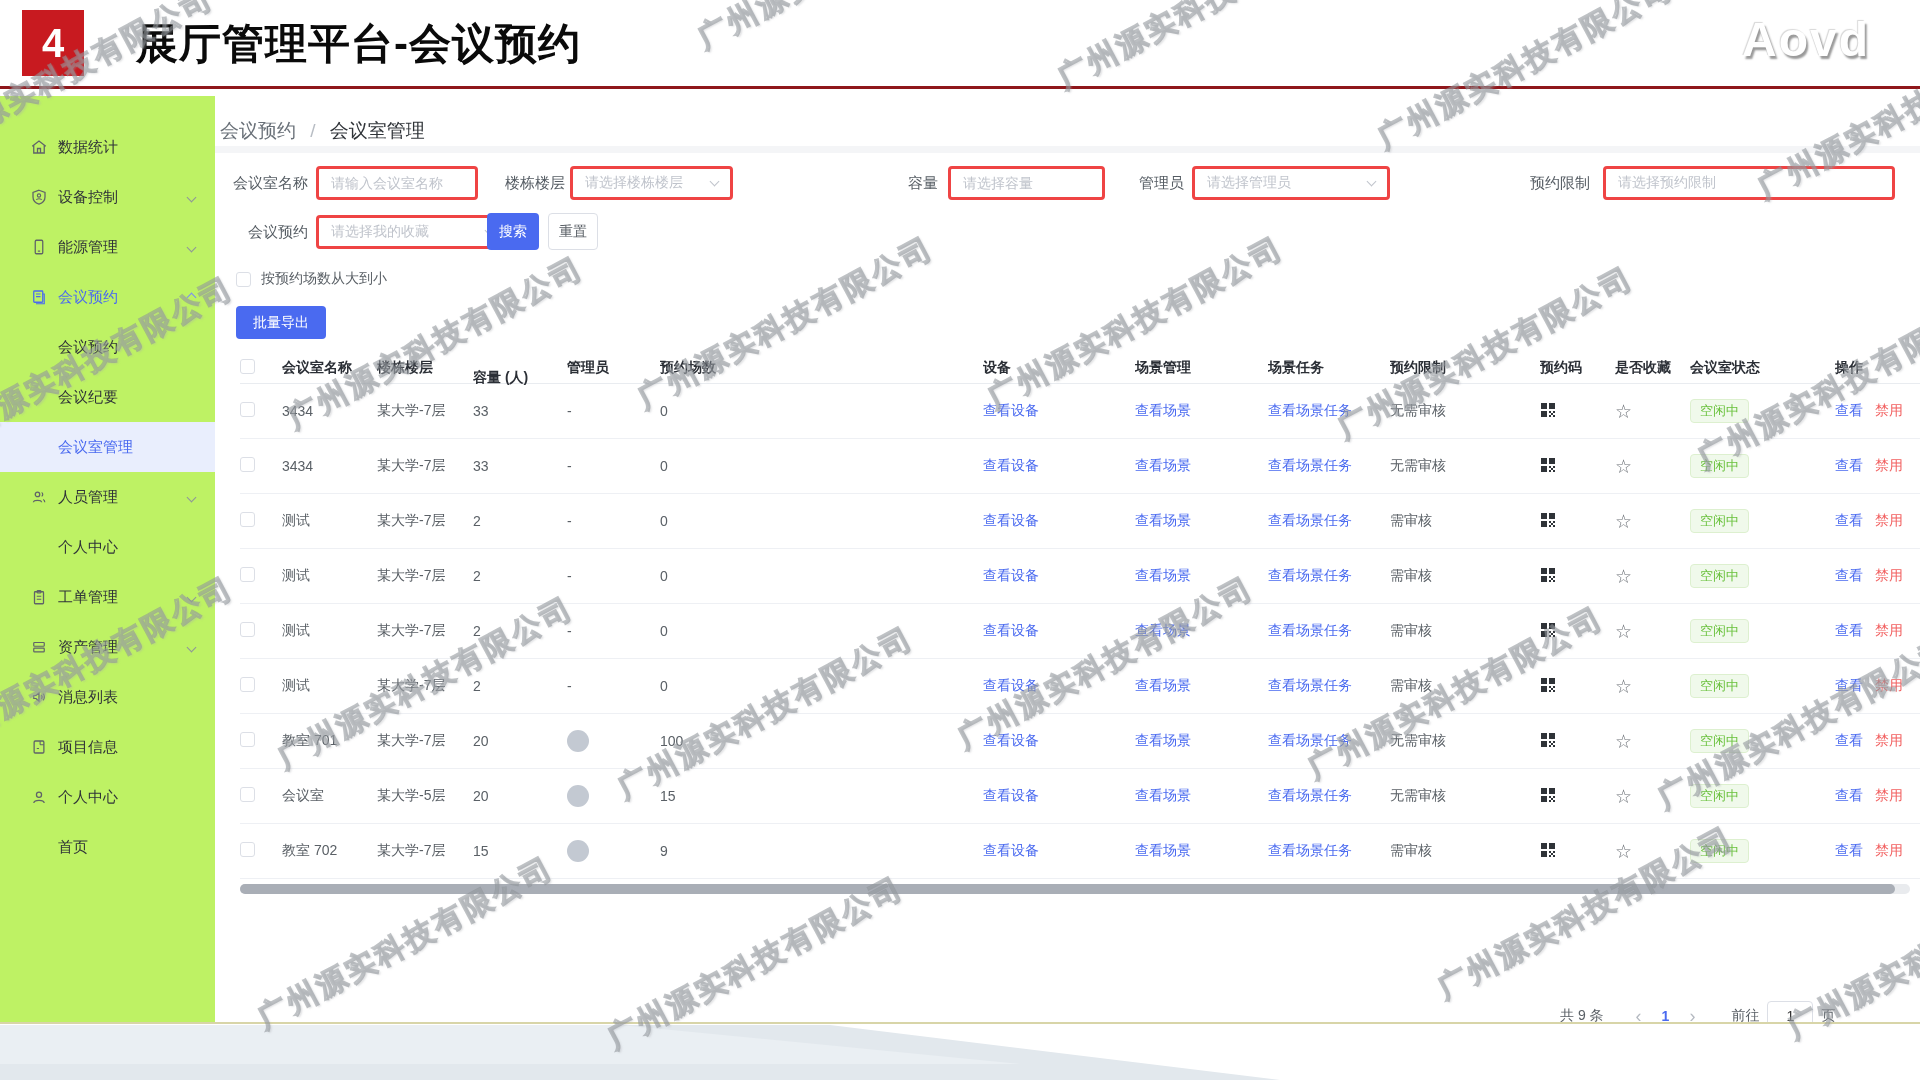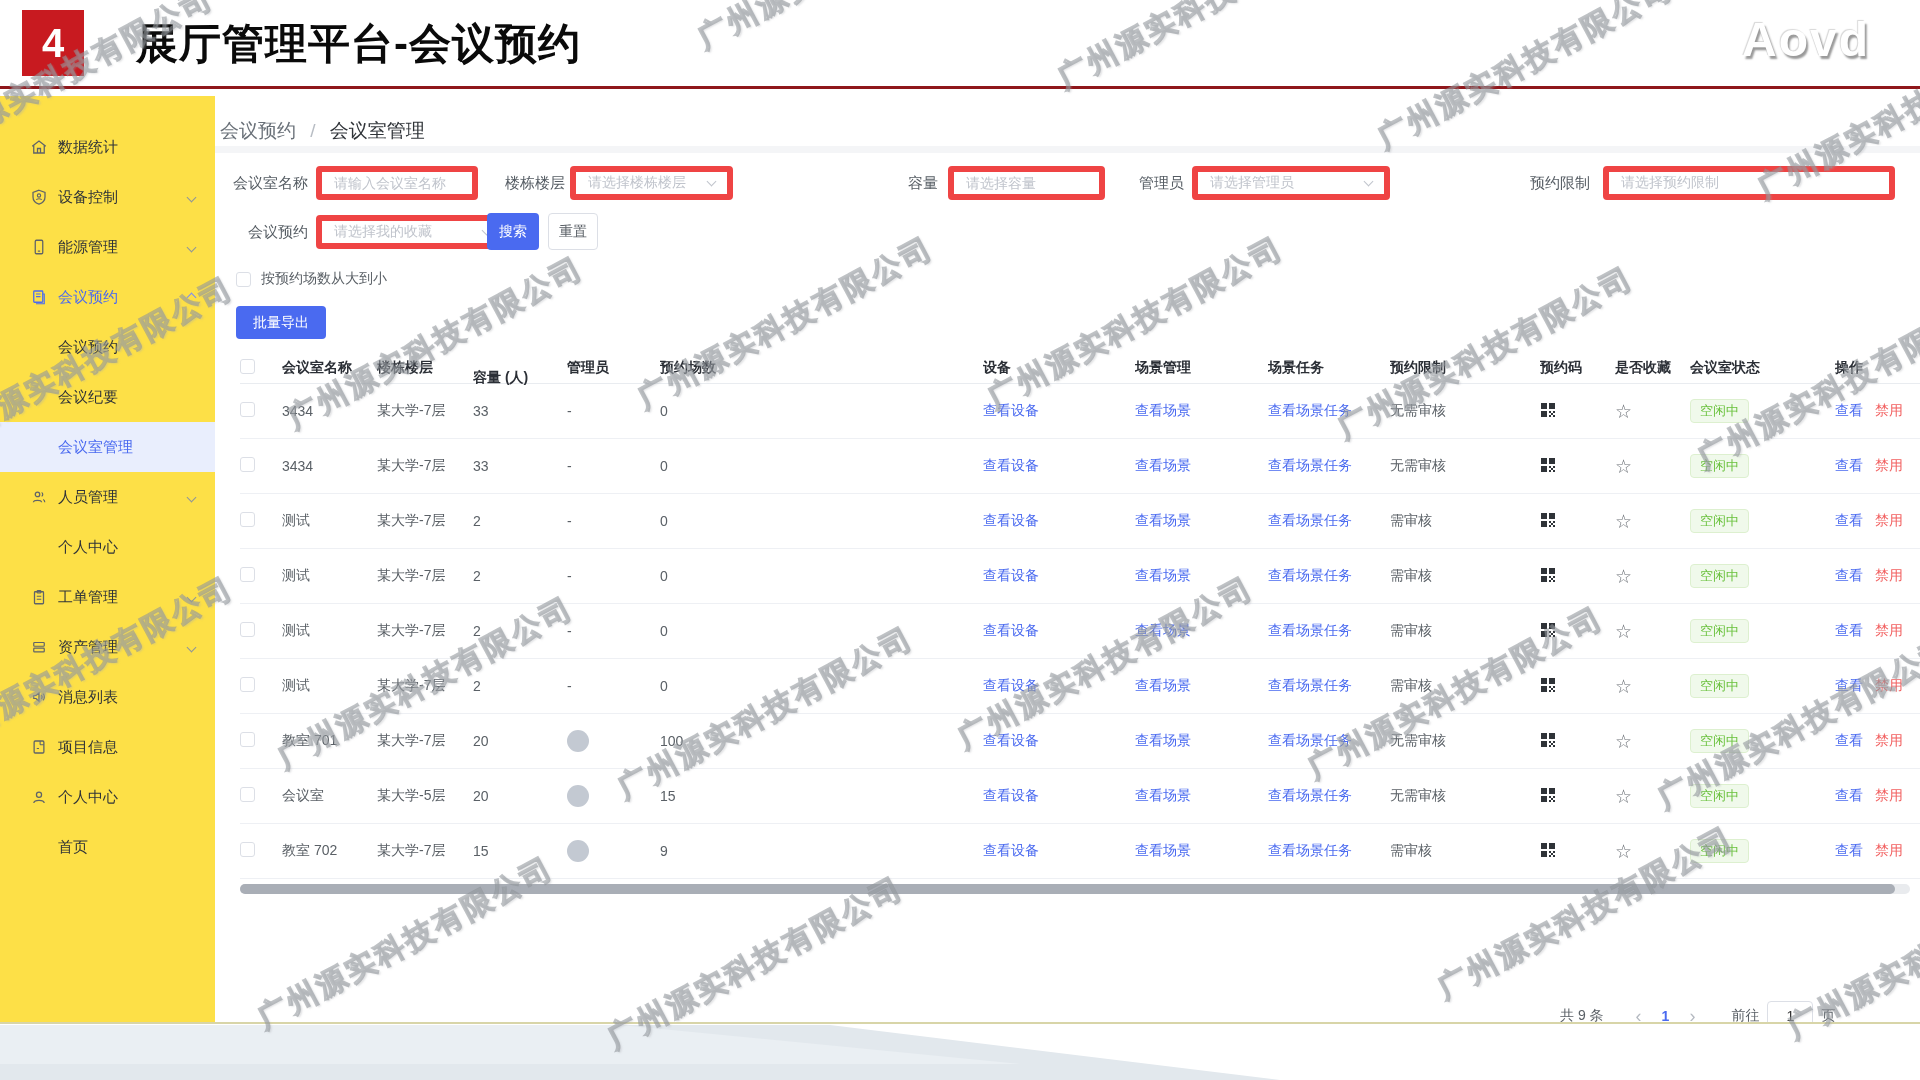--- a/index.html
+++ b/index.html
@@ -9,21 +9,21 @@
 
   
   .hdr-numbox { position:absolute; left:22px; top:10px; width:62px; height:66px; background:#c81a20; color:#fff;
                 font-size:40px; font-weight:bold; display:flex; align-items:center; justify-content:center; }
   .hdr-title  { position:absolute; left:136px; top:16px; font-size:42px; font-weight:bold; color:#0a0a0a; letter-spacing:1px; }
   .hdr-line   { position:absolute; left:0; top:86px; width:1920px; height:3px; background:#8f171b; }
   .hdr-brand  { position:absolute; left:1742px; top:12px; font-size:48px; font-weight:bold; color:#ffffff;
                 text-shadow:2px 3px 2px #9a9a9a, -1px -1px 1px #d8d8d8; letter-spacing:2px; }
 
   
-  .sidebar { position:absolute; left:0; top:96px; width:215px; height:926px; background:#fde047; padding-top:26px; }
+  .sidebar { position:absolute; left:0; top:96px; width:215px; height:926px; background:#bef264; padding-top:26px; }
   .side-item { position:relative; height:50px; display:flex; align-items:center; padding-left:30px; cursor:pointer;
                font-size:15px; color:#2f3338; }
   .side-item .s-icon { width:18px; height:18px; margin-right:10px; flex:none; color:#5f6368; }
   .side-item.lv2 { padding-left:58px; }
   .side-item.active { color:#4a6af0; }
   .side-item.active .s-icon { color:#4a6af0; }
   .side-item.selected { background:#e9eefd; color:#4a6af0; }
   .side-item .chev { position:absolute; right:20px; top:22px; }
   .side-item.active .chev { border-color:#7a8cf5; }
 
@@ -31,21 +31,21 @@
   .chev.down { transform:rotate(45deg); }
   .chev.up   { transform:rotate(-135deg); }
 
   
   .crumb { position:absolute; left:220px; top:118px; font-size:19px; }
   .crumb .c1 { color:#697078; } .crumb .sep { color:#b8bdc4; margin:0 9px; } .crumb .c2 { color:#2f3338; }
   .divband { position:absolute; left:215px; top:146px; width:1705px; height:7px; background:#f4f5f7; }
 
   
   .flt-label { position:absolute; font-size:15px; color:#555c63; text-align:right; line-height:20px; }
-  .flt-input, .flt-select { position:absolute; height:34px; border:6px solid #ef4444; border-radius:4px; background:#fff;
+  .flt-input, .flt-select { position:absolute; height:34px; border:3px solid #ef4444; border-radius:4px; background:#fff;
                             font-size:14px; padding:0 12px; color:#333; }
   .flt-input::placeholder { color:#c0c4cc; }
   .flt-select { display:flex; align-items:center; }
   .flt-select .ph { color:#c0c4cc; flex:1 1 auto; overflow:hidden; white-space:nowrap; }
   .flt-select .chev { flex:none; border-color:#c0c4cc; margin-left:6px; margin-top:-3px; }
   .btn { position:absolute; border-radius:4px; font-size:14px; display:flex; align-items:center; justify-content:center; cursor:pointer; }
   .btn.primary { background:#4a6af0; color:#fff; border:none; }
   .btn.plain { background:#fff; color:#5a6066; border:1px solid #dcdfe6; }
 
   .cb { display:inline-block; width:15px; height:15px; border:1px solid #dcdfe6; border-radius:3px; background:#fff; }

